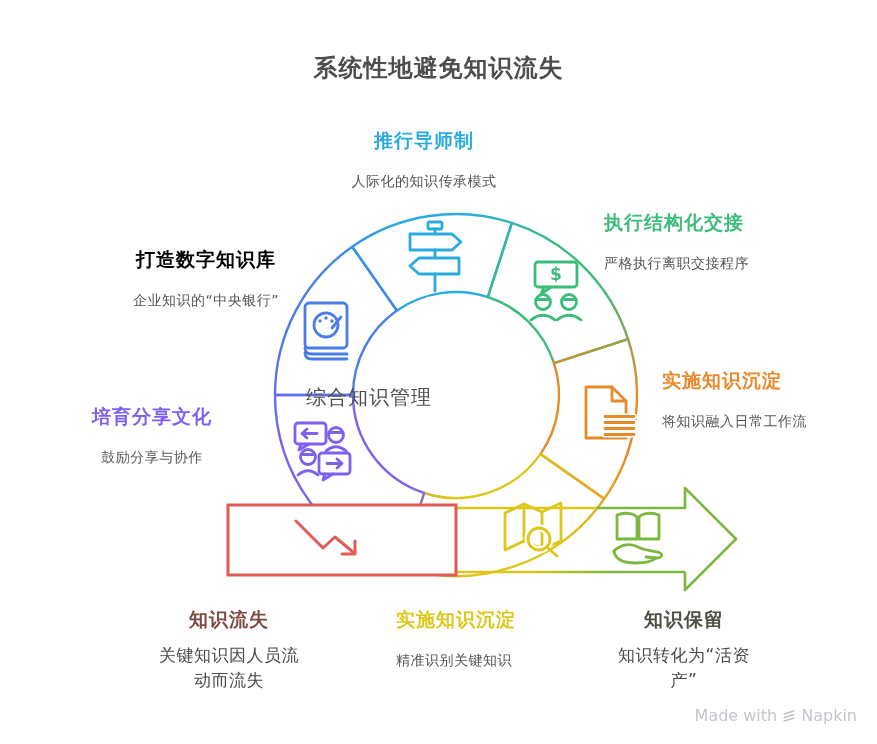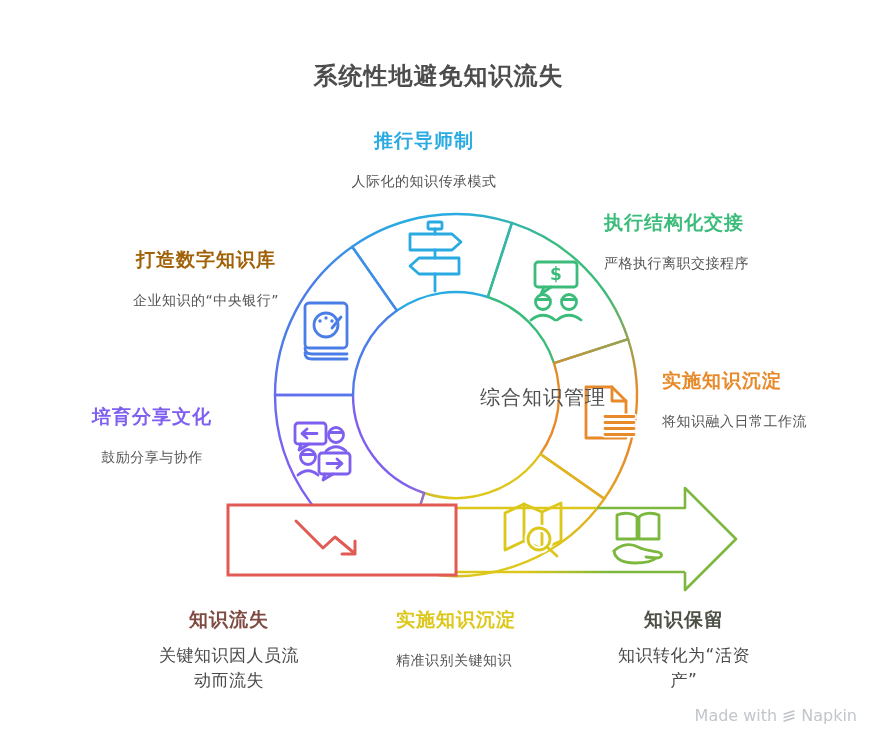--- a/index.html
+++ b/index.html
@@ -2,32 +2,32 @@
 <html><head>
 <meta charset="utf-8">
 <style>
   html,body{margin:0;padding:0;background:#ffffff;}
   .canvas{
     position:relative;width:877px;height:744px;background:#ffffff;overflow:hidden;
     font-family:"DejaVu Sans","Liberation Sans",sans-serif;
   }
   .canvas svg{position:absolute;left:0;top:0;}
   .page-title{
-    position:absolute;left:0;top:60px;width:877px;text-align:center;
+    position:absolute;left:0;top:52px;width:877px;text-align:center;
     font-size:24px;font-weight:700;color:#4d4d4d;letter-spacing:1px;
   }
   .label-block{position:absolute;}
   .label-block h3{margin:0;font-size:19px;font-weight:700;letter-spacing:1px;}
   .seg-label p{margin:19px 0 0;font-size:14px;color:#555555;letter-spacing:0.5px;}
   .flow-label p{margin:10px 0 0;font-size:17px;color:#4a4a4a;line-height:1.45;letter-spacing:0.5px;}
   .flow-label .wrap{width:140px;margin:0 auto;text-align:center;}
   .t-center{text-align:center;}
   .t-left{text-align:left;}
   .ring-center-label{
-    position:absolute;left:306px;top:384px;width:300px;text-align:right;
+    position:absolute;left:306px;top:384px;width:300px;text-align:left;
     font-size:20px;color:#4f4f4f;letter-spacing:1px;
   }
   .footer{
     position:absolute;right:20px;top:706px;display:flex;align-items:center;gap:5px;
     font-size:16px;color:#c3c7cb;
   }
   .footer svg{position:static;}
 </style>
 </head>
 <body>
@@ -197,21 +197,21 @@
     <h3 style="color: rgb(220, 199, 26);">实施知识沉淀</h3>
     <p>精准识别关键知识</p>
   </div>
 
   <div class="label-block seg-label t-center" style="left:2px;top:404px;width:300px">
     <h3 style="color: rgb(127, 95, 240);">培育分享文化</h3>
     <p>鼓励分享与协作</p>
   </div>
 
   <div class="label-block seg-label t-center" style="left:56px;top:247px;width:300px">
-    <h3 style="color: #a16207;">打造数字知识库</h3>
+    <h3 style="color: #000000;">打造数字知识库</h3>
     <p>企业知识的“中央银行”</p>
   </div>
 
   <div class="label-block flow-label t-center" style="left:534px;top:607px;width:300px">
     <h3 style="color: rgb(77, 81, 69);">知识保留</h3>
     <p>
         <span class="wrap" style="display:block">知识转化为“活资产”</span>
       </p>
   </div>
 

